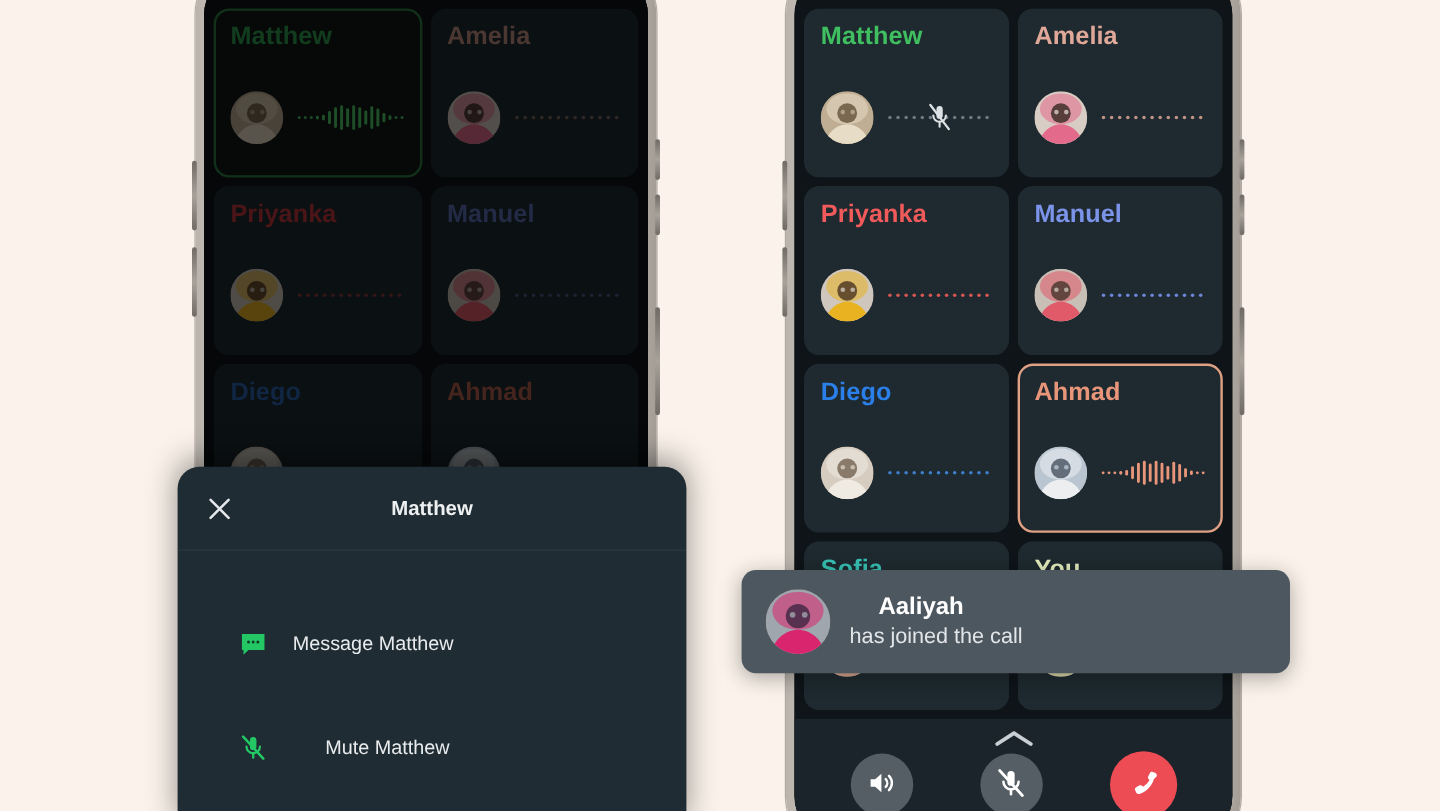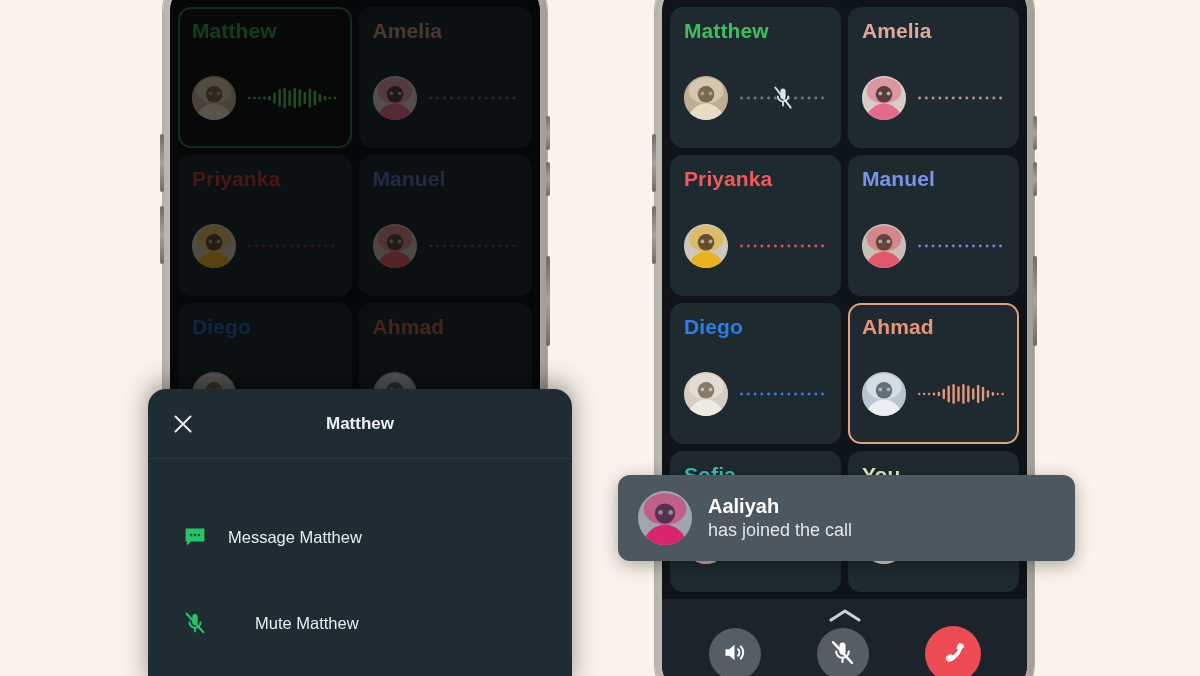--- a/index.html
+++ b/index.html
@@ -168,21 +168,21 @@
   }
   .sheet-title {
     width: 100%;
     text-align: center;
     color: #EDEFF0;
     font-size: 17px;
     font-weight: bold;
   }
   .sheet-item {
     display: flex; align-items: center; gap: 20px;
-    padding: 0 34px;
+    padding: 0 50px;
     height: 52px;
     cursor: pointer;
   }
   .sheet-item .si-icon { width: 26px; height: 26px; display:flex;align-items:center;justify-content:center;}
   .sheet-item .si-label { color: #E9ECEE; font-size: 16.5px; }
   #sheet-item-message { margin-top: 52px; }
   #sheet-item-mute    { margin-top: 34px; gap: 47px; }
 
   
   .toast {
@@ -190,21 +190,21 @@
     left: 618px; top: 475px;
     width: 457px;
     height: 86px;
     background: #4D575F;
     border-radius: 12px;
     display: flex; align-items: center; gap: 16px;
     padding: 0 20px;
     box-shadow: 0 4px 18px rgba(0,0,0,.32);
   }
   .toast .avatar { width: 54px; height: 54px; min-width: 54px; }
-  .toast-name { color: #FFFFFF; font-size: 20px; font-weight: bold; line-height: 1.25; }
+  .toast-name { color: #FFFFFF; font-size: 20px; font-weight: bold; line-height: 1.25; margin-left: 24px; }
   .toast-sub  { color: #E2E6E9; font-size: 18px; line-height: 1.25; }
 </style>
 </head>
 <body>
 
 <div class="stage">
 
   <div class="phone" id="phone-left">
     <div class="side-btn sb-l1"></div>
     <div class="side-btn sb-l2"></div>

